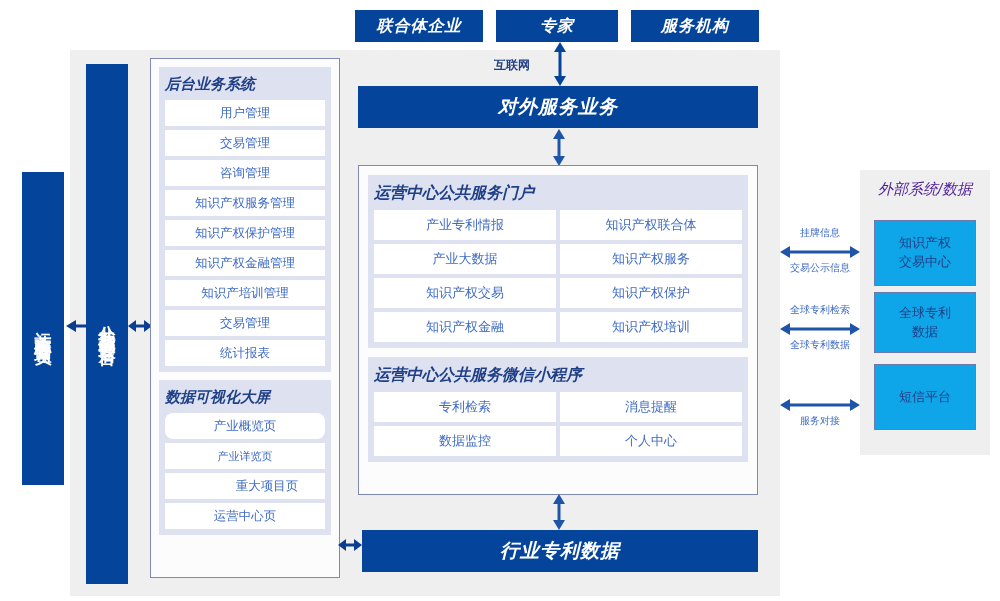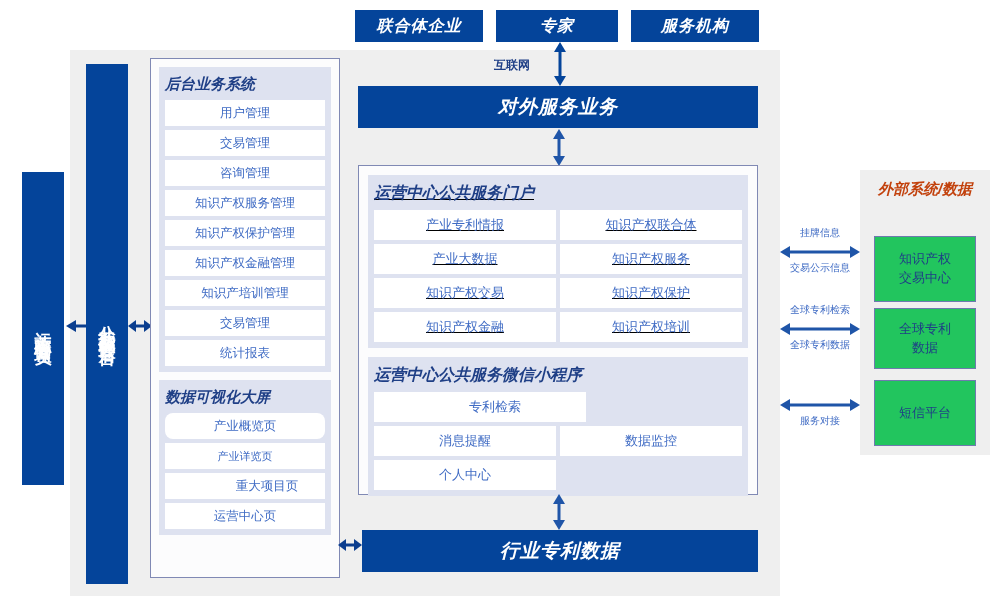--- a/index.html
+++ b/index.html
@@ -52,28 +52,28 @@
   
   .vbar{
     background:#04449A;color:#fff;font-weight:bold;
     writing-mode:vertical-rl;
     display:flex;align-items:center;justify-content:center;
     letter-spacing:3px;
   }
 
   .ext-panel{background:#EFEFEF;}
   .ext-title{
-    color:#c2410c;font-weight:bold;font-style:italic;
+    color:#4c1d95;font-weight:normal;font-style:italic;
     text-align:center;
   }
   .ext-box{
-    background:#22c55e;border:1px solid #6E7AAE;
+    background:#0ea5e9;border:1px solid #6E7AAE;
     color:#1F3F86;
     display:flex;align-items:center;justify-content:center;
-    text-align:center;line-height:1.45;margin-top:16px;
+    text-align:center;line-height:1.45;
   }
   .edge-label{
     color:#3F6BC4;font-size:10px;text-align:center;
     white-space:nowrap;position:absolute;
   }
   .net-label{
     color:#1F3F86;font-size:12px;font-weight:bold;
     position:absolute;white-space:nowrap;
   }
 </style>
@@ -160,38 +160,38 @@
   </div>
 
   <svg class="abs" style="left:338px;top:535px;width:24px;height:20px;">
     <line x1="4" y1="10" x2="20" y2="10" stroke="#0B3E8F" stroke-width="3"></line>
     <polygon points="0,10 8,4 8,16" fill="#0B3E8F"></polygon>
     <polygon points="24,10 16,4 16,16" fill="#0B3E8F"></polygon>
   </svg>
 
   <div class="abs panel-outline" style="left:358px;top:165px;width:400px;height:330px;padding:9px;">
 
-    <div class="group" style="margin-bottom:9px;text-decoration:underline;">
+    <div class="group" style="margin-bottom:9px;">
       <div class="group-title" style="font-size:16px;">运营中心公共服务门户</div>
       <div class="grid2">
         <div class="cell" style="height:30px;font-size:13px;">产业专利情报</div>
         <div class="cell" style="height:30px;font-size:13px;">知识产权联合体</div>
         <div class="cell" style="height:30px;font-size:13px;">产业大数据</div>
         <div class="cell" style="height:30px;font-size:13px;">知识产权服务</div>
         <div class="cell" style="height:30px;font-size:13px;">知识产权交易</div>
         <div class="cell" style="height:30px;font-size:13px;">知识产权保护</div>
         <div class="cell" style="height:30px;font-size:13px;">知识产权金融</div>
         <div class="cell" style="height:30px;font-size:13px;">知识产权培训</div>
       </div>
     </div>
 
     <div class="group">
       <div class="group-title" style="font-size:16px;">运营中心公共服务微信小程序</div>
       <div class="grid2">
-        <div class="cell" style="height:30px;font-size:13px;padding-left:30px;">专利检索</div>
+        <div class="cell" style="height:30px;font-size:13px;">专利检索</div>
         <div class="cell" style="height:30px;font-size:13px;">消息提醒</div>
         <div class="cell" style="height:30px;font-size:13px;">数据监控</div>
         <div class="cell" style="height:30px;font-size:13px;">个人中心</div>
       </div>
     </div>
   </div>
 
   <svg class="abs" style="left:549px;top:494px;width:20px;height:36px;">
     <line x1="10" y1="6" x2="10" y2="30" stroke="#1F55A8" stroke-width="3"></line>
     <polygon points="10,0 4,10 16,10" fill="#1F55A8"></polygon>

